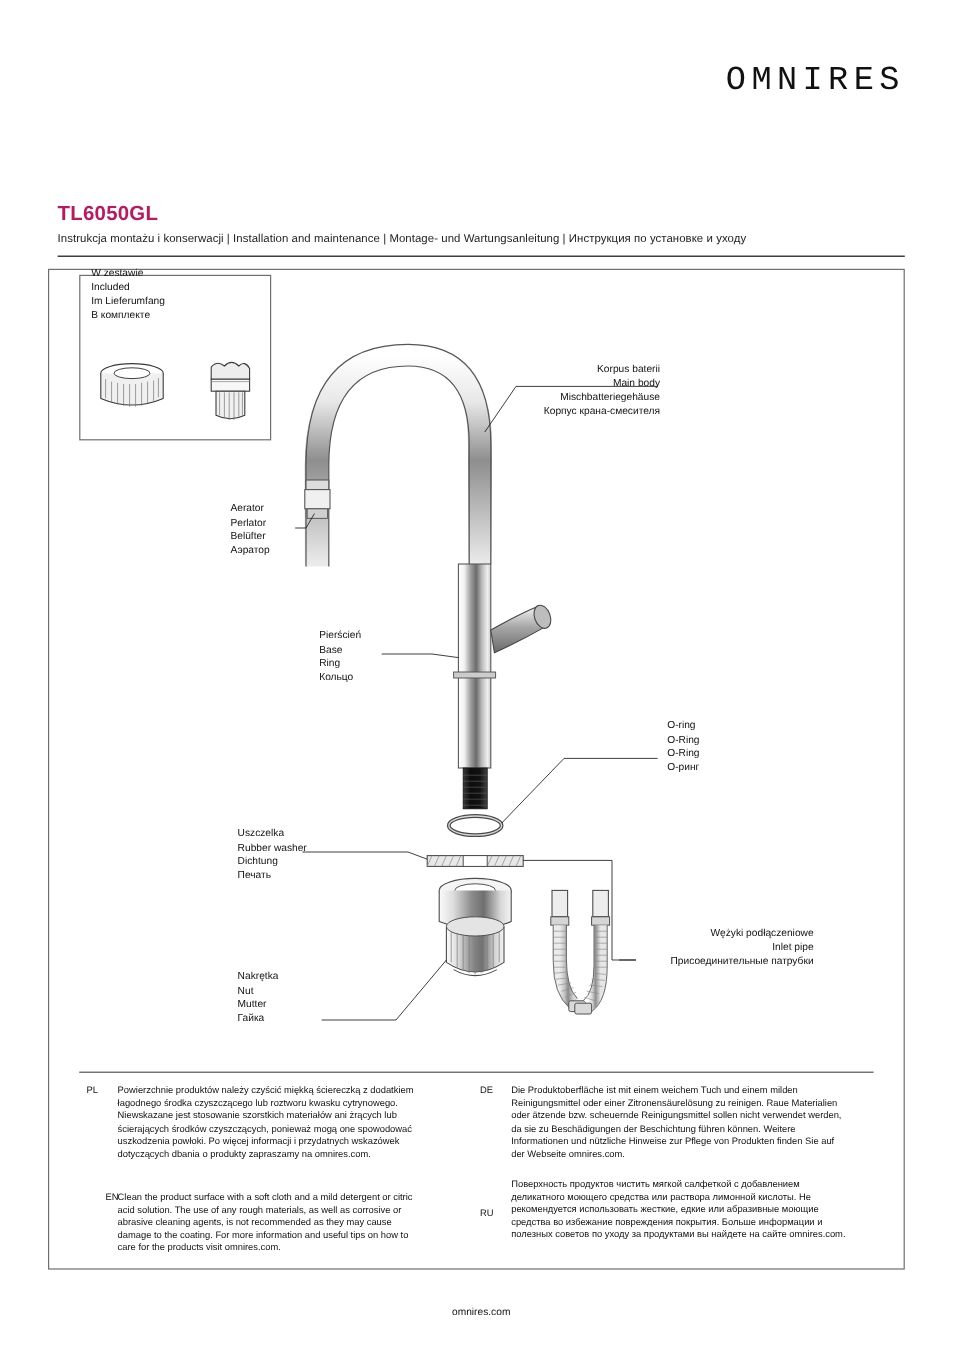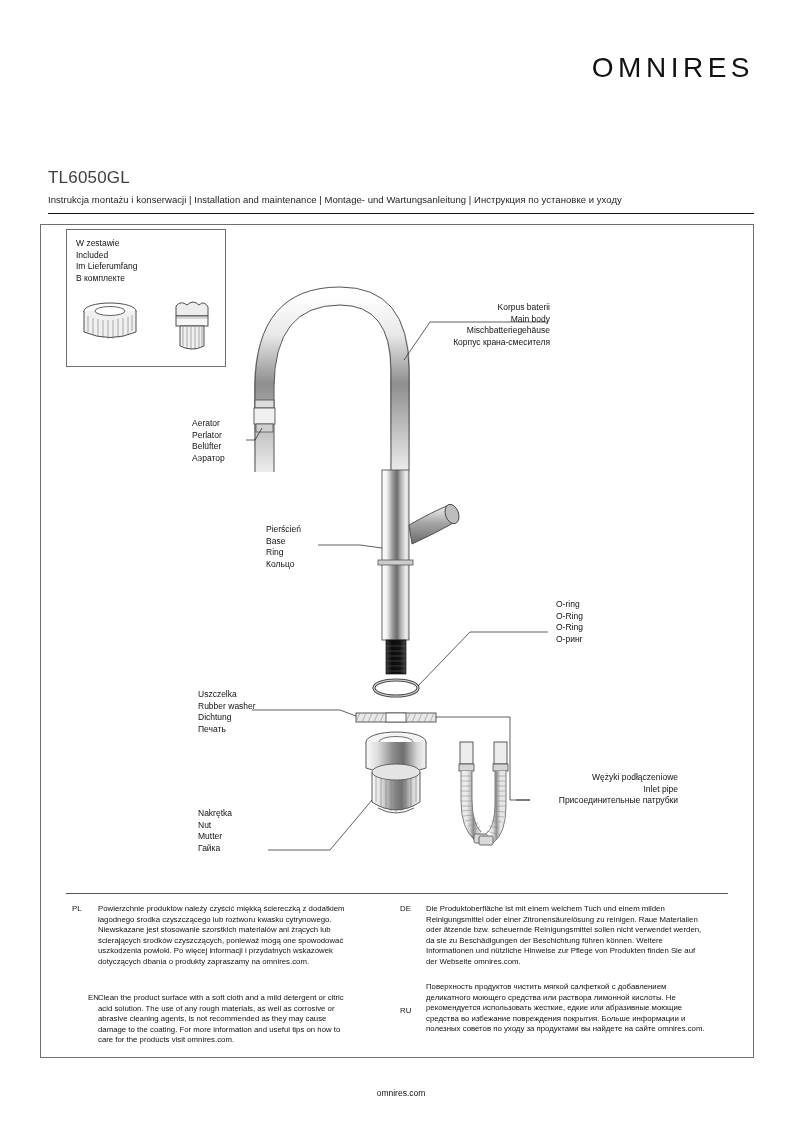--- a/index.html
+++ b/index.html
@@ -17,35 +17,35 @@
   }
   .page {
     position: absolute;
     inset: 0;
   }
   
   .brand {
     position: absolute;
     top: 52px;
     right: 48px;
-    font-family: Liberation Sans, sans-serif;
+    font-family: Liberation Mono, monospace;
     font-size: 28px;
     letter-spacing: 4.5px;
     color: #111111;
     font-weight: 400;
   }
   
   .model-code {
     position: absolute;
     top: 168px;
     left: 48px;
     font-size: 17px;
-    font-weight: 400;
+    font-weight: 700;
     letter-spacing: 0.2px;
-    color: #404040;
+    color: #be185d;
   }
   .subtitle {
     position: absolute;
     top: 194px;
     left: 48px;
     font-size: 9.5px;
     color: #222;
     letter-spacing: 0.05px;
   }
   .title-rule {
@@ -71,21 +71,21 @@
     position: absolute;
     top: 229px;
     left: 66px;
     width: 160px;
     height: 138px;
     border: 1px solid #6f6f6f;
     box-sizing: border-box;
   }
   .included-text {
     position: absolute;
-    top: 238px;
+    top: 222px;
     left: 76px;
     font-size: 8.5px;
     line-height: 11.5px;
     color: #111;
   }
   .included-text div { white-space: nowrap; }
   
   .label {
     position: absolute;
     font-size: 8.5px;

